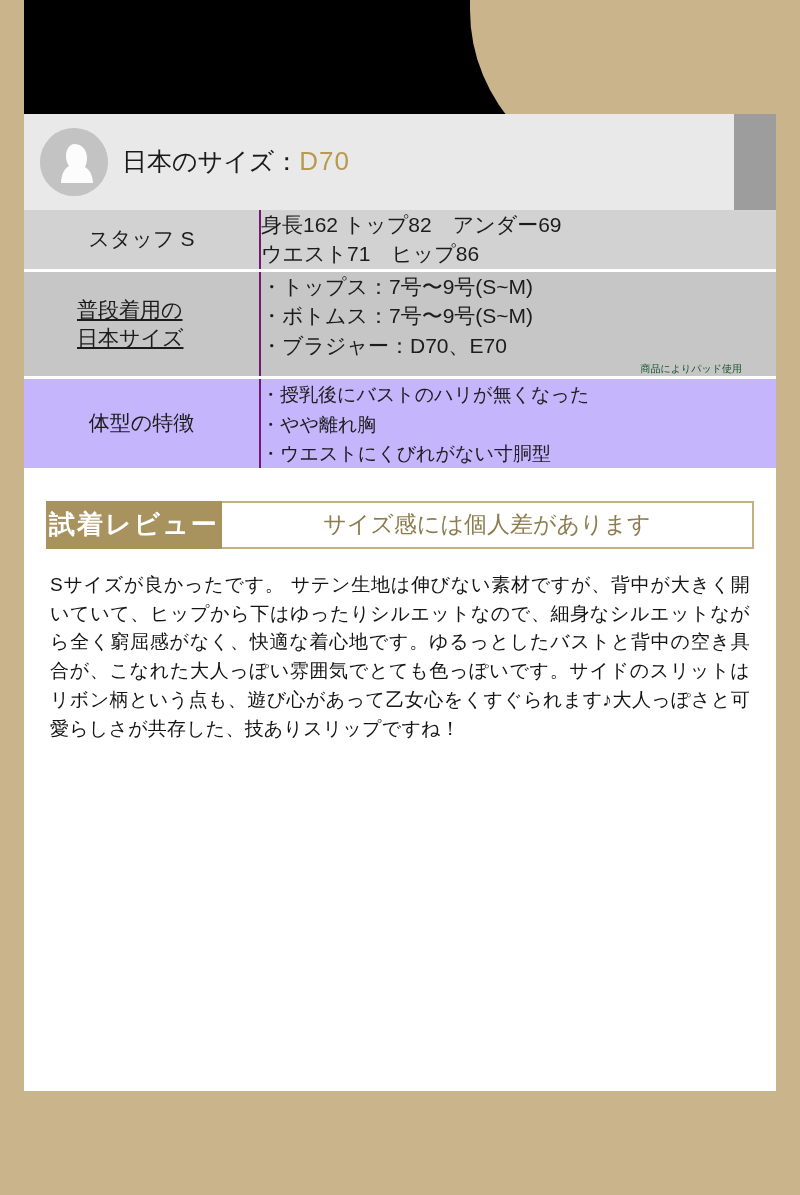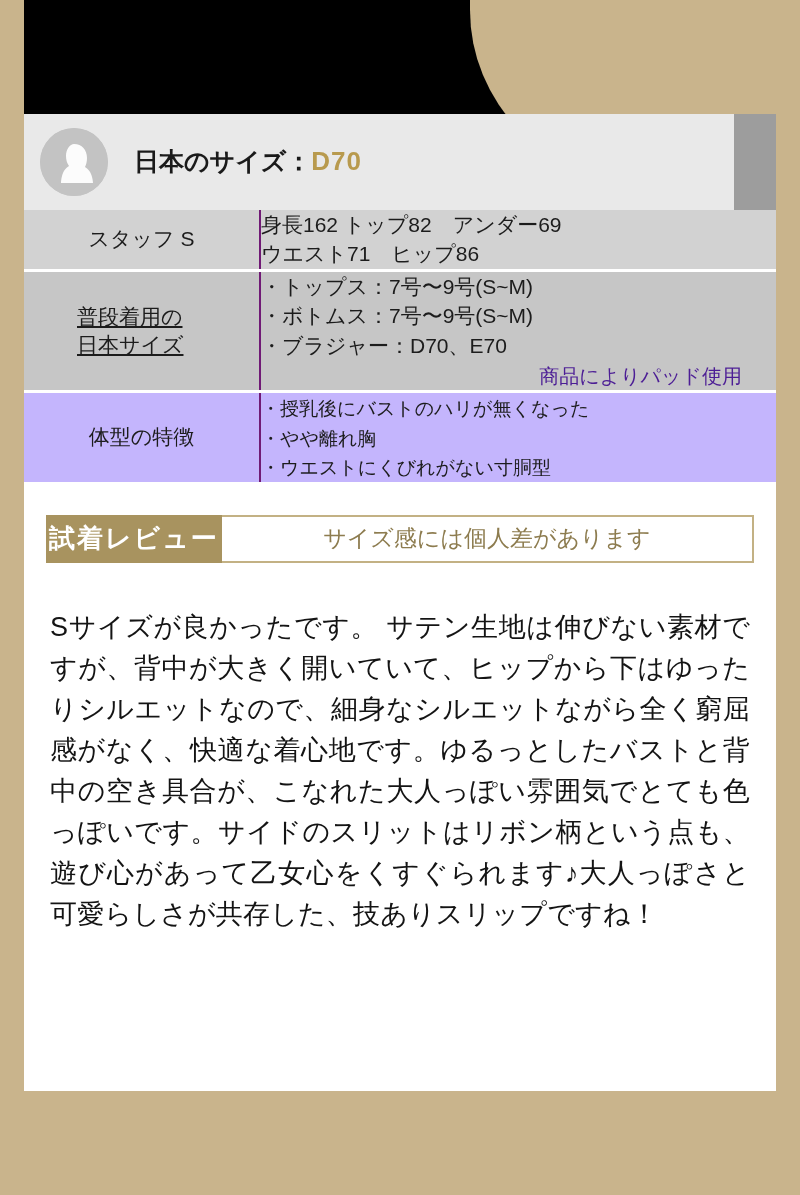--- a/index.html
+++ b/index.html
@@ -87,25 +87,24 @@
     flex: none;
     position: relative;
     overflow: hidden;
   }
   .avatar svg { display: block; }
   .header-text {
     line-height: 1.28;
   }
   .hline1, .hline2 {
     font-size: 25px;
-    font-weight: bold;
+    font-weight: normal;
     color: #1a1a1a;
     white-space: nowrap;
     letter-spacing: 0px;
-    margin-left: 12px;
   }
   .hline1 .val {
     color: #b89a4e;
     font-size: 26px;
     letter-spacing: 1px;
   }
   .hline2 .s {
     color: #b89a4e;
   }
 
@@ -135,22 +134,22 @@
   .spec-val {
     font-size: 21px;
     color: #1c1c1c;
     line-height: 1.4;
     padding: 12px 14px 12px 18px;
     box-sizing: border-box;
   }
   .spec-val .sub {
     display: block;
     text-align: right;
-    font-size: 20px;
-    color: #4c1d95;
+    font-size: 10px;
+    color: #14532d;
     margin-top: 2px;
     padding-right: 34px;
   }
   .spec-val .small {
     font-size: 19px;
   }
   .sep-left {
     border-right: 2px solid #701a75;
   }
   .row-div td {
@@ -189,22 +188,22 @@
     align-items: center;
     justify-content: center;
     font-size: 23px;
     color: #8d7c4f;
     white-space: nowrap;
     background: #ffffff;
   }
 
   
   .review-body {
-    margin: 44px 26px 0 26px;
-    font-size: 27px;
+    margin: 22px 26px 0 26px;
+    font-size: 19px;
     line-height: 1.52;
     color: #141414;
     text-align: justify;
     letter-spacing: 0.2px;
   }
 </style>
 </head>
 <body>
 
 <div class="bg-dark"></div>

